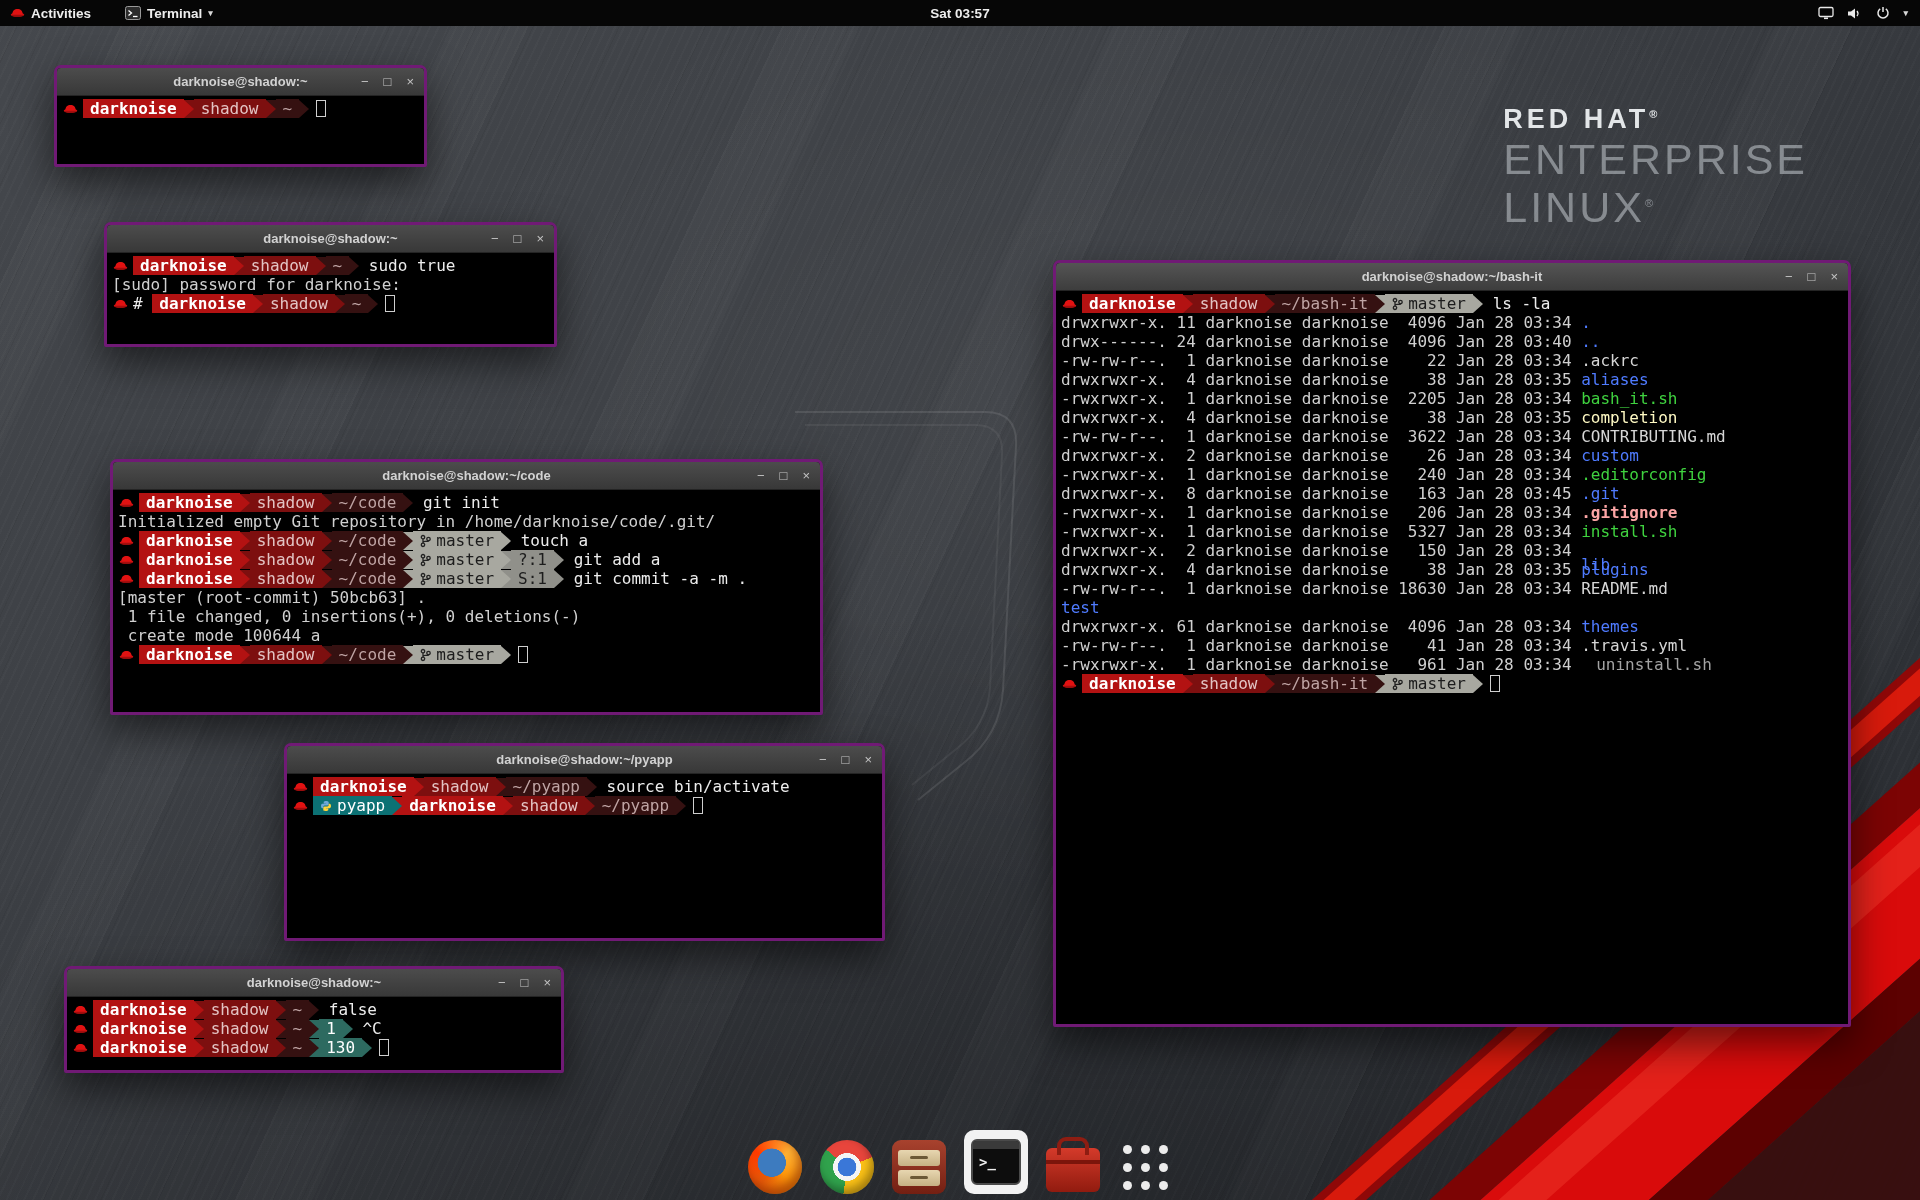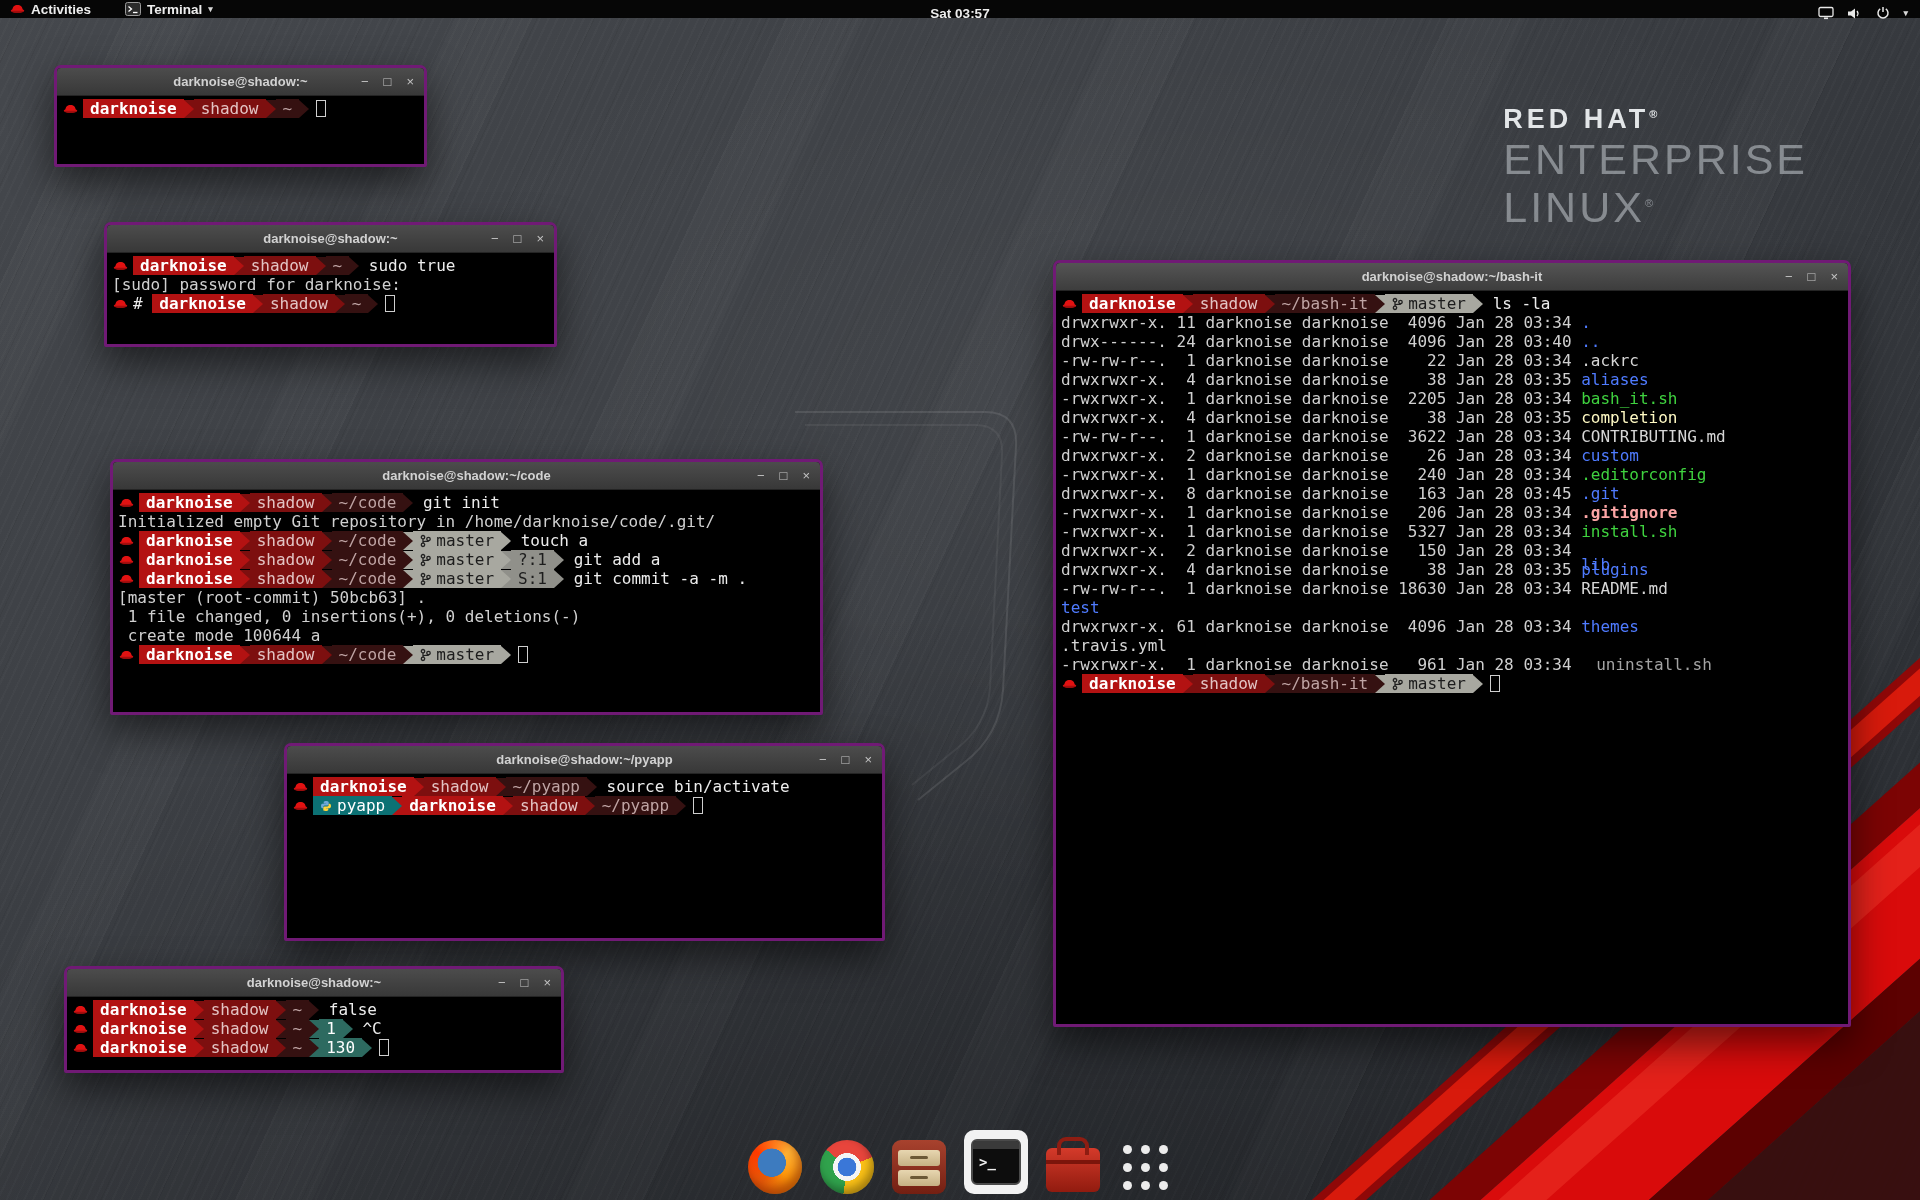--- a/index.html
+++ b/index.html
@@ -15,21 +15,21 @@
  radial-gradient(1500px 900px at 62% 35%, rgba(255,255,255,0.045), transparent 55%),
  radial-gradient(2200px 1400px at 50% 120%, rgba(0,0,0,0.28), transparent 60%)}
 
 
 .brand{position:absolute;top:104px;right:112px;user-select:none}
 .brand .l1{font-weight:700;font-size:27px;letter-spacing:4px;color:#e3e6e8}
 .brand .l2,.brand .l3{font-weight:400;font-size:43px;letter-spacing:3px;color:rgba(196,202,208,0.55);line-height:1.12}
 .brand sup{font-size:11px;vertical-align:super;color:inherit}
 
 
-.topbar{position:absolute;left:0;top:0;right:0;height:18px;background:#060606;color:#ededed;
+.topbar{position:absolute;left:0;top:0;right:0;height:26px;background:#060606;color:#ededed;
  display:flex;align-items:center;z-index:60;font-size:13.5px;font-weight:600}
 .tb-left{display:flex;align-items:center}
 .tb-activities{display:flex;align-items:center;gap:6px;padding:0 10px;height:26px;cursor:pointer}
 .tb-app{display:flex;align-items:center;gap:6px;padding:0 8px;margin-left:16px;height:26px;cursor:pointer}
 .tb-clock{position:absolute;left:50%;top:0;transform:translateX(-50%);height:26px;display:flex;align-items:center;padding:0 10px}
 .tb-right{position:absolute;right:8px;top:0;height:26px;display:flex;align-items:center;gap:13px;padding:0 4px}
 .caret{font-size:9px;color:#d8d8d8}
 .tb-icon{display:flex;align-items:center}
 
 
@@ -359,21 +359,21 @@
       <div class="tline"><span class="tout">drwxrwxr-x.  2 darknoise darknoise    26 Jan 28 03:34 </span><span class="fname" style="color: rgb(79, 123, 255);">custom</span></div>
       <div class="tline"><span class="tout">-rwxrwxr-x.  1 darknoise darknoise   240 Jan 28 03:34 </span><span class="fname" style="color: rgb(63, 210, 63);">.editorconfig</span></div>
       <div class="tline"><span class="tout">drwxrwxr-x.  8 darknoise darknoise   163 Jan 28 03:45 </span><span class="fname" style="color: rgb(79, 123, 255);">.git</span></div>
       <div class="tline"><span class="tout">-rwxrwxr-x.  1 darknoise darknoise   206 Jan 28 03:34 </span><span class="fname" style="color: #fca5a5; font-weight: bold;">.gitignore</span></div>
       <div class="tline"><span class="tout">-rwxrwxr-x.  1 darknoise darknoise  5327 Jan 28 03:34 </span><span class="fname" style="color: rgb(63, 210, 63);">install.sh</span></div>
       <div class="tline"><span class="tout">drwxrwxr-x.  2 darknoise darknoise   150 Jan 28 03:34 </span><span class="fname" style="color: rgb(79, 123, 255); margin-top: 28px;">lib</span></div>
       <div class="tline"><span class="tout">drwxrwxr-x.  4 darknoise darknoise    38 Jan 28 03:35 </span><span class="fname" style="color: rgb(79, 123, 255);">plugins</span></div>
       <div class="tline"><span class="tout">-rw-rw-r--.  1 darknoise darknoise 18630 Jan 28 03:34 </span><span class="fname" style="color: rgb(214, 214, 214);">README.md</span></div>
       <div class="tline"><span class="fname" style="color: rgb(79, 123, 255);">test</span></div>
       <div class="tline"><span class="tout">drwxrwxr-x. 61 darknoise darknoise  4096 Jan 28 03:34 </span><span class="fname" style="color: rgb(79, 123, 255);">themes</span></div>
-      <div class="tline"><span class="fname" style="color: rgb(214, 214, 214);">.travis.yml</span></div>
+      <div class="tline"><span class="tout">-rw-rw-r--.  1 darknoise darknoise    41 Jan 28 03:34 </span><span class="fname" style="color: rgb(214, 214, 214);">.travis.yml</span></div>
       <div class="tline"><span class="tout">-rwxrwxr-x.  1 darknoise darknoise   961 Jan 28 03:34 </span><span class="fname" style="color: #a3a3a3; margin-left: 15px;">uninstall.sh</span></div>
       <div class="tline"><span class="hat"><svg width="15" height="12" viewBox="0 0 16 12">
             <path d="M2.5 7.4 C2.5 3.6 4.9 1.8 8 1.8 C11.1 1.8 13.5 3.6 13.5 7.4 Z" fill="#e11212"></path>
             <ellipse cx="8" cy="7.8" rx="7.2" ry="2.3" fill="#e11212"></ellipse>
             <path d="M0.8 7.8 a7.2 2.3 0 0 0 14.4 0" fill="#8c0b0b" opacity="0.7"></path>
           </svg></span><span class="seg seg-user" style="background: rgb(179, 18, 18); color: rgb(255, 255, 255);"><span>darknoise</span></span><span class="parrow" style="border-left-color: rgb(179, 18, 18); background: rgb(125, 15, 15);"></span><span class="seg seg-host" style="background: rgb(125, 15, 15); color: rgb(227, 196, 196);"><span>shadow</span></span><span class="parrow" style="border-left-color: rgb(125, 15, 15); background: rgb(53, 17, 17);"></span><span class="seg seg-path" style="background: rgb(53, 17, 17); color: rgb(191, 164, 164);"><span>~/bash-it</span></span><span class="parrow" style="border-left-color: rgb(53, 17, 17); background: rgb(168, 168, 160);"></span><span class="seg seg-git" style="background: rgb(168, 168, 160); color: rgb(28, 28, 28);"><svg width="11" height="14" viewBox="0 0 11 14">
             <g fill="none" stroke="#222" stroke-width="1.3">
               <circle cx="3" cy="3.2" r="1.7"></circle>
               <circle cx="3" cy="10.8" r="1.7"></circle>
               <circle cx="8.5" cy="5" r="1.7"></circle>

